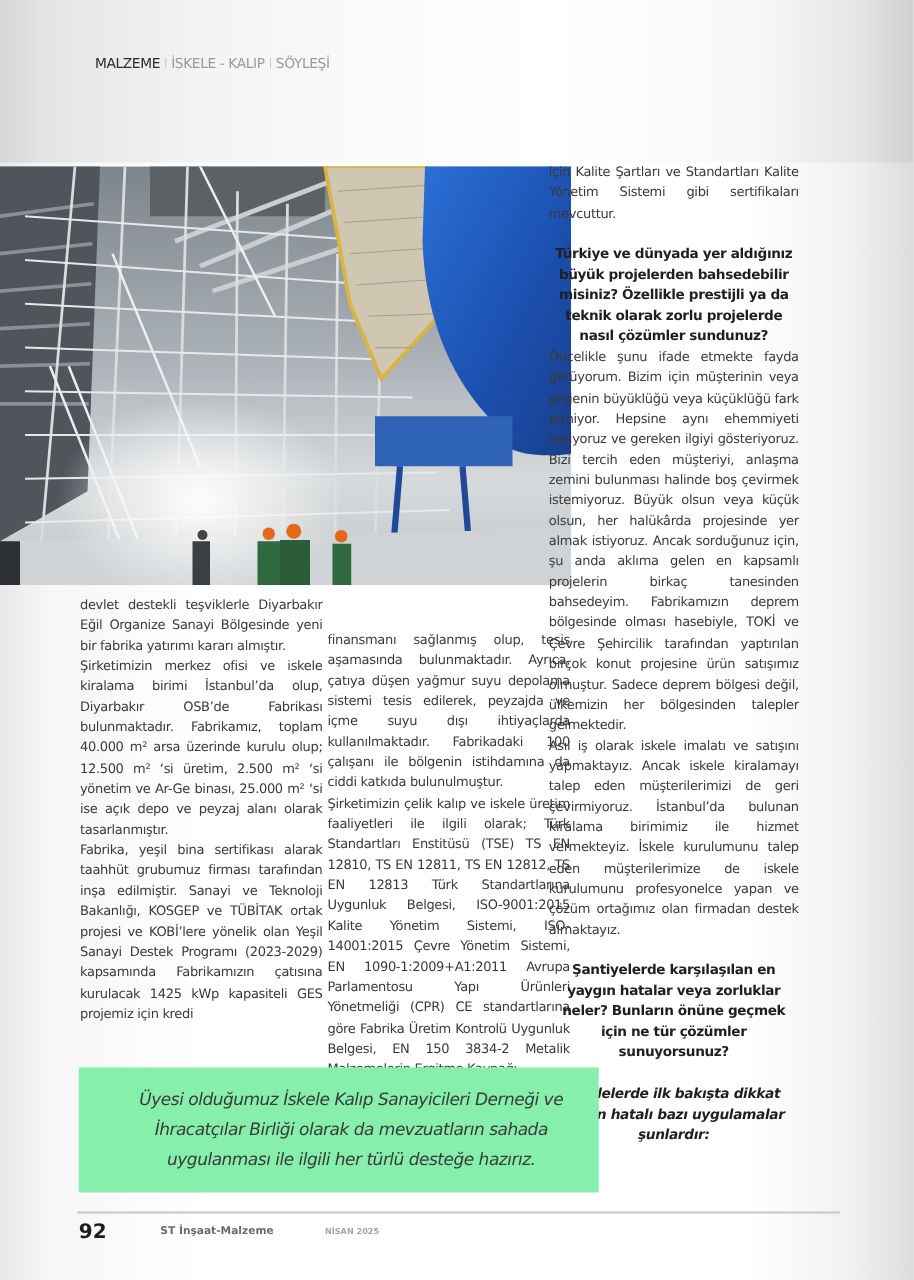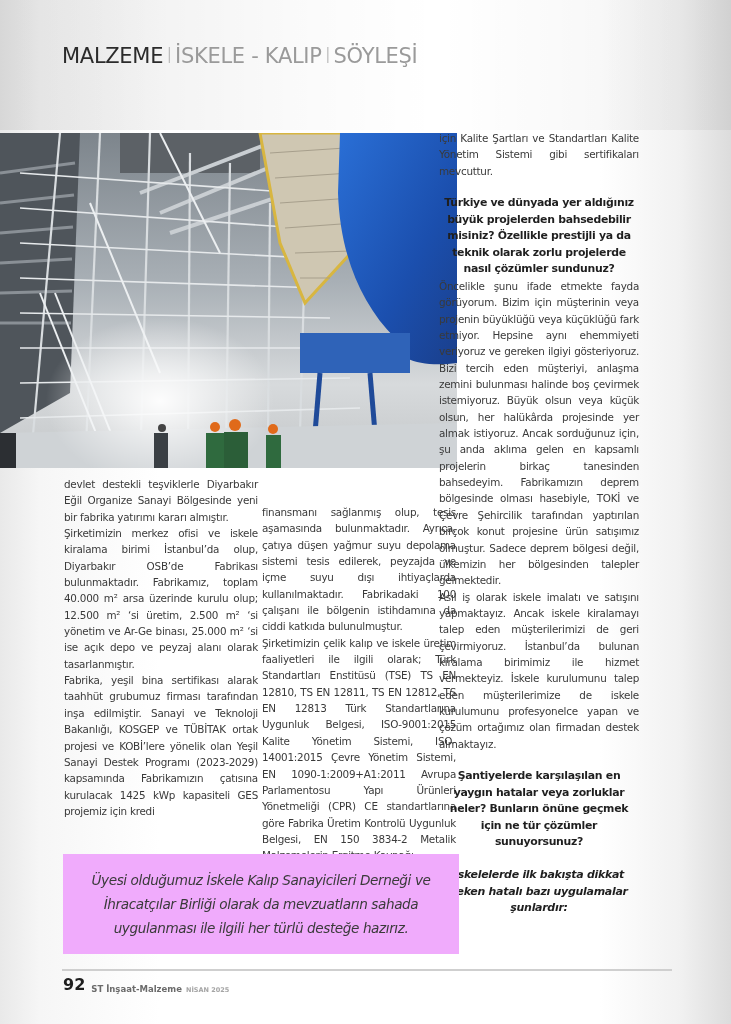--- a/index.html
+++ b/index.html
@@ -8,22 +8,22 @@
       background: linear-gradient(90deg, #e9e9e9 0px, #f6f6f6 40px, #ffffff 160px, #ffffff 600px, #f1f1f1 680px, #dcdcdc 731px);
       font-family: "DejaVu Sans", sans-serif;
       color: #2a2a2a;
     }
     .top-shade {
       position: absolute; left: 0; top: 0; width: 731px; height: 130px;
       background: linear-gradient(90deg, rgba(0,0,0,0.08) 0%, rgba(0,0,0,0.02) 40%, rgba(0,0,0,0) 60%, rgba(0,0,0,0.05) 100%);
       pointer-events: none;
     }
     .header {
-      position: absolute; left: 62px; top: 44px;
-      font-family: "DejaVu Sans", sans-serif; font-size: 21px; letter-spacing: -0.3px;
+      position: absolute; left: 76px; top: 44px;
+      font-family: "DejaVu Sans", sans-serif; font-size: 11px; letter-spacing: -0.3px;
       white-space: nowrap;
     }
     .header .main { color: #2b2b2b; }
     .header .sep { color: #b5b5b5; margin: 0 3px; font-weight: 300; }
     .header .sub { color: #9a9a9a; }
 
     .photo {
       position: absolute; left: 0; top: 133px; width: 457px; height: 335px;
       overflow: hidden;
     }
@@ -58,21 +58,21 @@
       margin: 0; font-style: italic; font-size: 13.6px; line-height: 24px;
       text-align: center; color: #3a3a3a; letter-spacing: -0.4px;
       font-family: "DejaVu Sans", sans-serif;
     }
 
     .footer-rule {
       position: absolute; left: 62px; top: 969px; width: 610px; height: 2px; background: #cfcfcf;
     }
     .footer {
       position: absolute; left: 63px; top: 975px; white-space: nowrap;
-      display: flex; align-items: flex-end;
+      display: flex; align-items: center; gap: 37px;
     }
     .footer .pnum { font-size: 16px; font-weight: bold; color: #1e1e1e; margin-right: 6px; }
     .footer .pub { font-size: 8.5px; font-weight: bold; color: #6b6b6b; margin-right: 4px; }
     .footer .issue { font-size: 6.5px; color: #a5a5a5; font-weight: bold; }
   </style>
 </head>
 <body>
 
 <div class="top-shade"></div>
 
@@ -197,21 +197,21 @@
   <div class="gap"></div>
   <p class="q">Türkiye ve dünyada yer aldığınız büyük projelerden bahsedebilir misiniz? Özellikle prestijli ya da teknik olarak zorlu projelerde nasıl çözümler sundunuz?</p>
   <p>Öncelikle şunu ifade etmekte fayda görüyorum. Bizim için müşterinin veya projenin büyüklüğü veya küçüklüğü fark etmiyor. Hepsine aynı ehemmiyeti veriyoruz ve gereken ilgiyi gösteriyoruz. Bizi tercih eden müşteriyi, anlaşma zemini bulunması halinde boş çevirmek istemiyoruz. Büyük olsun veya küçük olsun, her halükârda projesinde yer almak istiyoruz. Ancak sorduğunuz için, şu anda aklıma gelen en kapsamlı projelerin birkaç tanesinden bahsedeyim. Fabrikamızın deprem bölgesinde olması hasebiyle, TOKİ ve Çevre Şehircilik tarafından yaptırılan birçok konut projesine ürün satışımız olmuştur. Sadece deprem bölgesi değil, ülkemizin her bölgesinden talepler gelmektedir.</p>
   <p>Asıl iş olarak iskele imalatı ve satışını yapmaktayız. Ancak iskele kiralamayı talep eden müşterilerimizi de geri çevirmiyoruz. İstanbul’da bulunan kiralama birimimiz ile hizmet vermekteyiz. İskele kurulumunu talep eden müşterilerimize de iskele kurulumunu profesyonelce yapan ve çözüm ortağımız olan firmadan destek almaktayız.</p>
   <div class="gap"></div>
   <p class="q">Şantiyelerde karşılaşılan en yaygın hatalar veya zorluklar neler? Bunların önüne geçmek için ne tür çözümler sunuyorsunuz?</p>
   <div class="gap"></div>
   <p class="qi">İskelelerde ilk bakışta dikkat çeken hatalı bazı uygulamalar şunlardır:</p>
 </div>
 
-<div class="quote-box" style="background: #f0abfc;">
+<div class="quote-box" style="background: #86efac; padding-left: 20px;">
   <p>Üyesi olduğumuz İskele Kalıp Sanayicileri Derneği ve İhracatçılar Birliği olarak da mevzuatların sahada uygulanması ile ilgili her türlü desteğe hazırız.</p>
 </div>
 
 <div class="footer-rule"></div>
 <div class="footer">
   <span class="pnum">92</span>
   <span class="pub">ST İnşaat-Malzeme</span>
   <span class="issue">NİSAN 2025</span>
 </div>
 

